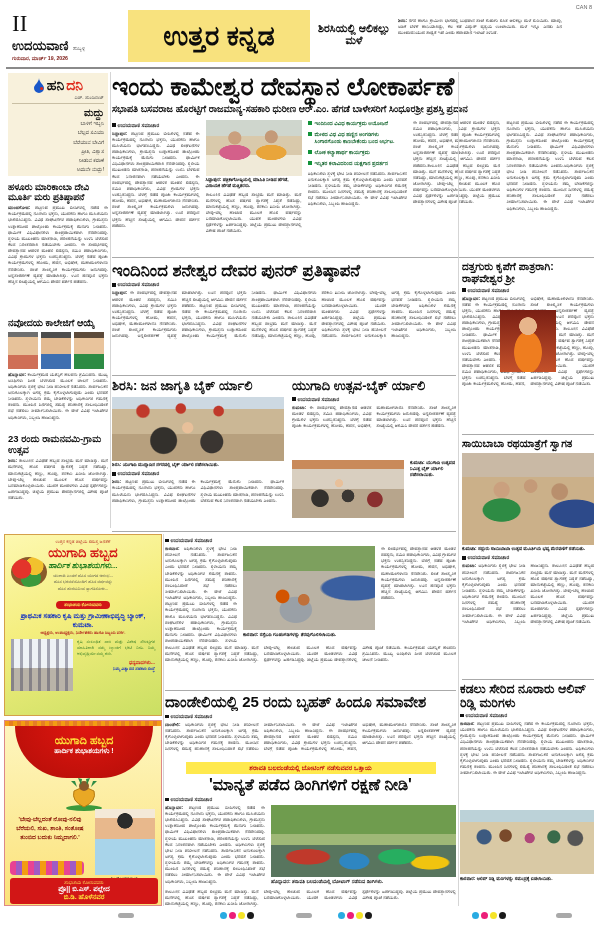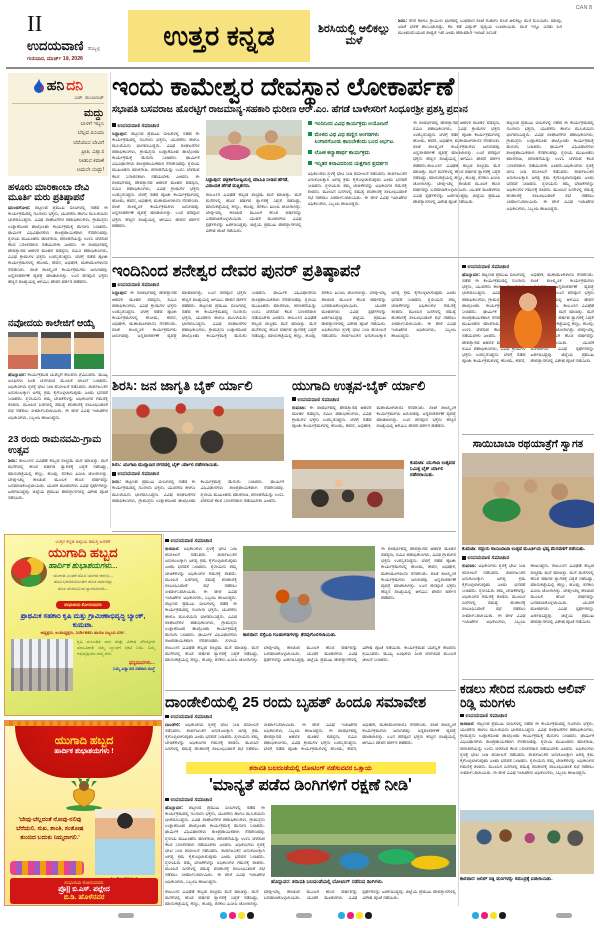--- a/index.html
+++ b/index.html
@@ -26,21 +26,21 @@
   .cmyk i{width:7px;height:7px;border-radius:50%;display:block}
   .headshot{width:30px;height:37px;background:linear-gradient(180deg,#6e6e6e 0 14%,#e7c29a 14% 62%,#cf6f57 62% 100%)}
 </style>
 </head>
 <body>
 
 <div class="page">
 
   <div class="abs" style="right:8px;top:4px;font-size:5.5px;color:#666">CAN 8</div>
 
-  <div class="abs" style="left:27px;top:12px">
+  <div class="abs" style="left:12px;top:12px">
     <div style="font-family:'Liberation Serif',serif;font-size:23px;line-height:1">II</div>
     <div style="margin-top:1px">
       <span style="font-size:13px;font-weight:bold">ಉದಯವಾಣಿ</span>
       <span style="font-size:5px;color:#333">ಹುಬ್ಬಳ್ಳಿ</span>
     </div>
     <div style="font-size:5.2px;color:#7a1610;font-weight:bold;margin-top:1px">ಗುರುವಾರ, ಮಾರ್ಚ್ 19, 2026</div>
   </div>
 
   <div class="abs" style="left:128px;top:10px;width:182px;height:52px;background:#f8e27e;display:flex;align-items:center;justify-content:center">
     <span class="hl" style="font-size:27px">ಉತ್ತರ ಕನ್ನಡ</span>
@@ -214,20 +214,21 @@
     <div class="body-txt c5" style="height:82px">
       <span class="dl">ಸಿದ್ದಾಪುರ:</span>
       <span>ಈ ಸಂದರ್ಭದಲ್ಲಿ ದೇವಸ್ಥಾನದ ಆಡಳಿತ ಮಂಡಳಿ ಸದಸ್ಯರು, ಸಮಿತಿ ಪದಾಧಿಕಾರಿಗಳು, ವಿವಿಧ ಗ್ರಾಮಗಳ ಭಕ್ತರು ಉಪಸ್ಥಿತರಿದ್ದರು. ಬೆಳಗ್ಗೆ ನಡೆದ ಪೂಜಾ ಕಾರ್ಯಕ್ರಮಗಳಲ್ಲಿ ಹೋಮ, ಹವನ, ಅಭಿಷೇಕ, ಮಹಾಮಂಗಳಾರತಿ ನೆರವೇರಿತು. ಸಂಜೆ ಸಾಂಸ್ಕೃತಿಕ ಕಾರ್ಯಕ್ರಮಗಳು ಜರುಗಿದವು. ಅನ್ನಸಂತರ್ಪಣೆ ವ್ಯವಸ್ಥೆ ಮಾಡಲಾಗಿತ್ತು. ಊರ ಪರವೂರ ಭಕ್ತರು ಹೆಚ್ಚಿನ ಸಂಖ್ಯೆಯಲ್ಲಿ ಆಗಮಿಸಿ ದೇವರ ದರ್ಶನ ಪಡೆದರು.</span>
       <span>ಪಟ್ಟಣದ ಪ್ರಮುಖ ಬೀದಿಗಳಲ್ಲಿ ನಡೆದ ಈ ಕಾರ್ಯಕ್ರಮದಲ್ಲಿ ನೂರಾರು ಭಕ್ತರು, ಯುವಕರು ಹಾಗೂ ಮಹಿಳೆಯರು ಭಾಗವಹಿಸಿದ್ದರು. ವಿವಿಧ ಸಂಘಟನೆಗಳ ಪದಾಧಿಕಾರಿಗಳು, ಗ್ರಾಮಸ್ಥರು ಉತ್ಸಾಹದಿಂದ ಪಾಲ್ಗೊಂಡು ಕಾರ್ಯಕ್ರಮಕ್ಕೆ ಮೆರುಗು ನೀಡಿದರು. ಧಾರ್ಮಿಕ ವಿಧಿವಿಧಾನಗಳು ಸಾಂಪ್ರದಾಯಿಕವಾಗಿ ನೆರವೇರಿದವು. ಸ್ಥಳೀಯ ಮುಖಂಡರು ಮಾತನಾಡಿ, ಪರಂಪರೆಯನ್ನು ಉಳಿಸಿ ಬೆಳೆಸುವ ಕೆಲಸ ನಿರಂತರವಾಗಿ ನಡೆಯಬೇಕು ಎಂದರು.</span>
       <span>ತಾಲೂಕಿನ ವಿವಿಧೆಡೆ ಹಬ್ಬದ ಸಂಭ್ರಮ ಮನೆ ಮಾಡಿತ್ತು. ಮನೆ ಮನೆಗಳಲ್ಲಿ ಹೊಸ ವರ್ಷದ ಸ್ವಾಗತಕ್ಕೆ ಸಿದ್ಧತೆ ನಡೆದಿದ್ದು, ಮಾರುಕಟ್ಟೆಯಲ್ಲಿ ಹಣ್ಣು, ಹೂವು, ತರಕಾರಿ ಖರೀದಿ ಜೋರಾಗಿತ್ತು. ಬೇವು-ಬೆಲ್ಲ ಹಂಚುವ ಮೂಲಕ ಹೊಸ ವರ್ಷವನ್ನು ಬರಮಾಡಿಕೊಳ್ಳಲಾಯಿತು. ಯುವಕ ಮಂಡಳಗಳು ವಿವಿಧ ಸ್ಪರ್ಧೆಗಳನ್ನು ಏರ್ಪಡಿಸಿದ್ದವು. ಜಿಲ್ಲೆಯ ಪ್ರಮುಖ ದೇವಸ್ಥಾನಗಳಲ್ಲಿ ವಿಶೇಷ ಪೂಜೆ ನಡೆಯಿತು.</span>
       <span>ಅಧಿಕಾರಿಗಳು ಸ್ಥಳಕ್ಕೆ ಭೇಟಿ ನೀಡಿ ಪರಿಶೀಲನೆ ನಡೆಸಿದರು. ಸಾರ್ವಜನಿಕರ ಅನುಕೂಲಕ್ಕಾಗಿ ಅಗತ್ಯ ಕ್ರಮ ಕೈಗೊಳ್ಳಲಾಗುವುದು ಎಂದು ಭರವಸೆ ನೀಡಿದರು. ಸ್ಥಳೀಯರು ತಮ್ಮ ಬೇಡಿಕೆಗಳನ್ನು ಅಧಿಕಾರಿಗಳ ಗಮನಕ್ಕೆ ತಂದರು. ಮುಂದಿನ ದಿನಗಳಲ್ಲಿ ಸಮಸ್ಯೆ ಪರಿಹಾರಕ್ಕೆ ಸಂಬಂಧಿಸಿದಂತೆ ಸಭೆ ನಡೆಸಲು ತೀರ್ಮಾನಿಸಲಾಯಿತು. ಈ ವೇಳೆ ವಿವಿಧ ಇಲಾಖೆಗಳ ಅಧಿಕಾರಿಗಳು, ಸಿಬ್ಬಂದಿ ಹಾಜರಿದ್ದರು.</span>
     </div>
   </div>
 
   <div class="abs" style="left:462px;top:261px;width:132px">
+    <div class="hl" style="font-size:10.5px">ದತ್ತಗುರು ಕೃಪೆಗೆ ಪಾತ್ರರಾಗಿ: ರಾಘವೇಶ್ವರ ಶ್ರೀ</div>
     <div class="byline">
         <span class="sq"></span>
         <span>ಉದಯವಾಣಿ ಸಮಾಚಾರ</span>
       </div>
     <div style="position:relative">
       <div class="photo" style="position:absolute;left:38px;top:14px;width:56px;height:62px;background:radial-gradient(circle at 50% 26%,#e7b58b 0 16%,transparent 17%),radial-gradient(ellipse at 50% 68%,#ef7d1f 0 34%,transparent 36%),linear-gradient(180deg,#7a1f14 0%,#c4512a 100%)"></div>
       <div class="body-txt c2" style="height:140px">
         <span class="dl">ಹೊನ್ನಾವರ:</span>
         <span>ಪಟ್ಟಣದ ಪ್ರಮುಖ ಬೀದಿಗಳಲ್ಲಿ ನಡೆದ ಈ ಕಾರ್ಯಕ್ರಮದಲ್ಲಿ ನೂರಾರು ಭಕ್ತರು, ಯುವಕರು ಹಾಗೂ ಮಹಿಳೆಯರು ಭಾಗವಹಿಸಿದ್ದರು. ವಿವಿಧ ಸಂಘಟನೆಗಳ ಪದಾಧಿಕಾರಿಗಳು, ಗ್ರಾಮಸ್ಥರು ಉತ್ಸಾಹದಿಂದ ಪಾಲ್ಗೊಂಡು ಕಾರ್ಯಕ್ರಮಕ್ಕೆ ಮೆರುಗು ನೀಡಿದರು. ಧಾರ್ಮಿಕ ವಿಧಿವಿಧಾನಗಳು ಸಾಂಪ್ರದಾಯಿಕವಾಗಿ ನೆರವೇರಿದವು. ಸ್ಥಳೀಯ ಮುಖಂಡರು ಮಾತನಾಡಿ, ಪರಂಪರೆಯನ್ನು ಉಳಿಸಿ ಬೆಳೆಸುವ ಕೆಲಸ ನಿರಂತರವಾಗಿ ನಡೆಯಬೇಕು ಎಂದರು.</span>
         <span>ಈ ಸಂದರ್ಭದಲ್ಲಿ ದೇವಸ್ಥಾನದ ಆಡಳಿತ ಮಂಡಳಿ ಸದಸ್ಯರು, ಸಮಿತಿ ಪದಾಧಿಕಾರಿಗಳು, ವಿವಿಧ ಗ್ರಾಮಗಳ ಭಕ್ತರು ಉಪಸ್ಥಿತರಿದ್ದರು. ಬೆಳಗ್ಗೆ ನಡೆದ ಪೂಜಾ ಕಾರ್ಯಕ್ರಮಗಳಲ್ಲಿ ಹೋಮ, ಹವನ, ಅಭಿಷೇಕ, ಮಹಾಮಂಗಳಾರತಿ ನೆರವೇರಿತು. ಸಂಜೆ ಸಾಂಸ್ಕೃತಿಕ ಕಾರ್ಯಕ್ರಮಗಳು ಜರುಗಿದವು. ಅನ್ನಸಂತರ್ಪಣೆ ವ್ಯವಸ್ಥೆ ಮಾಡಲಾಗಿತ್ತು. ಊರ ಪರವೂರ ಭಕ್ತರು ಹೆಚ್ಚಿನ ಸಂಖ್ಯೆಯಲ್ಲಿ ಆಗಮಿಸಿ ದೇವರ ದರ್ಶನ ಪಡೆದರು.</span>
@@ -263,21 +264,21 @@
       <span>ಈ ಸಂದರ್ಭದಲ್ಲಿ ದೇವಸ್ಥಾನದ ಆಡಳಿತ ಮಂಡಳಿ ಸದಸ್ಯರು, ಸಮಿತಿ ಪದಾಧಿಕಾರಿಗಳು, ವಿವಿಧ ಗ್ರಾಮಗಳ ಭಕ್ತರು ಉಪಸ್ಥಿತರಿದ್ದರು. ಬೆಳಗ್ಗೆ ನಡೆದ ಪೂಜಾ ಕಾರ್ಯಕ್ರಮಗಳಲ್ಲಿ ಹೋಮ, ಹವನ, ಅಭಿಷೇಕ, ಮಹಾಮಂಗಳಾರತಿ ನೆರವೇರಿತು. ಸಂಜೆ ಸಾಂಸ್ಕೃತಿಕ ಕಾರ್ಯಕ್ರಮಗಳು ಜರುಗಿದವು. ಅನ್ನಸಂತರ್ಪಣೆ ವ್ಯವಸ್ಥೆ ಮಾಡಲಾಗಿತ್ತು. ಊರ ಪರವೂರ ಭಕ್ತರು ಹೆಚ್ಚಿನ ಸಂಖ್ಯೆಯಲ್ಲಿ ಆಗಮಿಸಿ ದೇವರ ದರ್ಶನ ಪಡೆದರು.</span>
     </div>
     <div class="row" style="margin-top:3px">
       <div class="photo" style="width:112px;height:58px;background:radial-gradient(circle at 25% 66%,#34312d 0 9%,transparent 10%),radial-gradient(circle at 50% 62%,#3b3733 0 9%,transparent 10%),radial-gradient(circle at 74% 68%,#8a2f2f 0 8%,transparent 9%),radial-gradient(circle at 42% 40%,#e8c09a 0 5%,transparent 6%),linear-gradient(180deg,#c98a5a 0 16%,#d9cfc0 16% 50%,#b7a58c 50% 100%)"></div>
       <div class="cap" style="width:46px;font-size:4.8px">ಕುಮಟಾ: ಯುಗಾದಿ ಉತ್ಸವದ ನಿಮಿತ್ತ ಬೈಕ್ ರ್ಯಾಲಿ ನಡೆಸಲಾಯಿತು.</div>
     </div>
   </div>
   <div class="rule" style="left:112px;top:531px;width:344px;height:1px"></div>
 
   <div class="abs" style="left:462px;top:438px;width:132px">
-    <div class="hl" style="font-size:10.5px;text-align:center">ಸಾಯಿಬಾಬಾ ರಥಯಾತ್ರೆಗೆ ಸ್ವಾಗತ</div>
+    <div class="hl" style="font-size:10.5px;">ಸಾಯಿಬಾಬಾ ರಥಯಾತ್ರೆಗೆ ಸ್ವಾಗತ</div>
     <div class="photo" style="width:132px;height:92px;margin-top:3px;background:radial-gradient(circle at 30% 40%,#caa07e 0 7%,transparent 8%),radial-gradient(circle at 52% 36%,#c49a78 0 7%,transparent 8%),radial-gradient(circle at 74% 42%,#b98f6d 0 7%,transparent 8%),radial-gradient(ellipse at 30% 62%,#2e8b44 0 14%,transparent 15%),radial-gradient(ellipse at 86% 66%,#2d4a8a 0 16%,transparent 17%),linear-gradient(180deg,#c9b9a5 0 26%,#cbb089 26% 100%)"></div>
     <div class="cap" style="font-size:4.8px;margin-top:1.5px">ಕುಮಟಾ: ಸದ್ಗುರು ಸಾಯಿಬಾಬಾ ಉತ್ಸವ ಮೂರ್ತಿಯ ಭವ್ಯ ಮೆರವಣಿಗೆ ನಡೆಯಿತು.</div>
     <div class="byline">
         <span class="sq"></span>
         <span>ಉದಯವಾಣಿ ಸಮಾಚಾರ</span>
       </div>
     <div class="body-txt c2" style="height:92px">
       <span class="dl">ಕುಮಟಾ:</span>
       <span>ಅಧಿಕಾರಿಗಳು ಸ್ಥಳಕ್ಕೆ ಭೇಟಿ ನೀಡಿ ಪರಿಶೀಲನೆ ನಡೆಸಿದರು. ಸಾರ್ವಜನಿಕರ ಅನುಕೂಲಕ್ಕಾಗಿ ಅಗತ್ಯ ಕ್ರಮ ಕೈಗೊಳ್ಳಲಾಗುವುದು ಎಂದು ಭರವಸೆ ನೀಡಿದರು. ಸ್ಥಳೀಯರು ತಮ್ಮ ಬೇಡಿಕೆಗಳನ್ನು ಅಧಿಕಾರಿಗಳ ಗಮನಕ್ಕೆ ತಂದರು. ಮುಂದಿನ ದಿನಗಳಲ್ಲಿ ಸಮಸ್ಯೆ ಪರಿಹಾರಕ್ಕೆ ಸಂಬಂಧಿಸಿದಂತೆ ಸಭೆ ನಡೆಸಲು ತೀರ್ಮಾನಿಸಲಾಯಿತು. ಈ ವೇಳೆ ವಿವಿಧ ಇಲಾಖೆಗಳ ಅಧಿಕಾರಿಗಳು, ಸಿಬ್ಬಂದಿ ಹಾಜರಿದ್ದರು.</span>
       <span>ತಾಲೂಕಿನ ವಿವಿಧೆಡೆ ಹಬ್ಬದ ಸಂಭ್ರಮ ಮನೆ ಮಾಡಿತ್ತು. ಮನೆ ಮನೆಗಳಲ್ಲಿ ಹೊಸ ವರ್ಷದ ಸ್ವಾಗತಕ್ಕೆ ಸಿದ್ಧತೆ ನಡೆದಿದ್ದು, ಮಾರುಕಟ್ಟೆಯಲ್ಲಿ ಹಣ್ಣು, ಹೂವು, ತರಕಾರಿ ಖರೀದಿ ಜೋರಾಗಿತ್ತು. ಬೇವು-ಬೆಲ್ಲ ಹಂಚುವ ಮೂಲಕ ಹೊಸ ವರ್ಷವನ್ನು ಬರಮಾಡಿಕೊಳ್ಳಲಾಯಿತು. ಯುವಕ ಮಂಡಳಗಳು ವಿವಿಧ ಸ್ಪರ್ಧೆಗಳನ್ನು ಏರ್ಪಡಿಸಿದ್ದವು. ಜಿಲ್ಲೆಯ ಪ್ರಮುಖ ದೇವಸ್ಥಾನಗಳಲ್ಲಿ ವಿಶೇಷ ಪೂಜೆ ನಡೆಯಿತು.</span>

